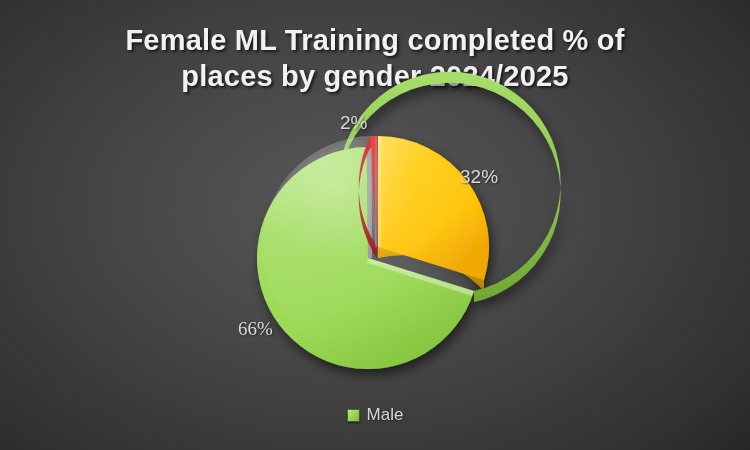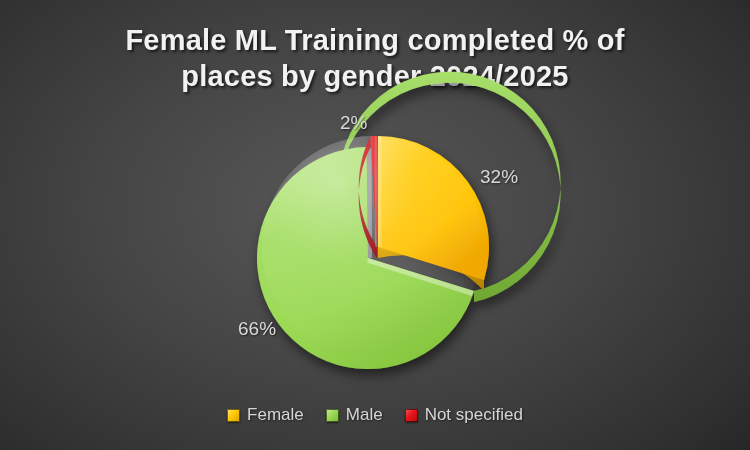--- a/index.html
+++ b/index.html
@@ -62,22 +62,22 @@
   
   .data-label {
     position: absolute;
     color: #d9d9d9;
     font-size: 19px;
     font-weight: normal;
     text-shadow: 1px 1px 2px rgba(0,0,0,0.55);
     white-space: nowrap;
   }
   #label-not-specified { left: 340px; top: 112px; }
-  #label-female        { left: 480px; top: 166px; }
-  #label-male          { left: 238px; top: 318px; }
+  #label-female        { left: 460px; top: 166px; }
+  #label-male          { left: 238px; top: 318px; font-family: Liberation Serif, serif; }
 
   
   #legend {
     position: absolute;
     left: 0;
     top: 405px;
     width: 750px;
     display: flex;
     justify-content: center;
     align-items: center;
@@ -191,29 +191,21 @@
       </g>
     </svg>
 
     <div class="data-label" id="label-not-specified">2%</div>
     <div class="data-label" id="label-female">32%</div>
     <div class="data-label" id="label-male">66%</div>
   </div>
 
   <div id="legend">
 
-    <div class="legend-item">
-      <span class="legend-swatch" style="background:linear-gradient(135deg,#FFE372 0%,#FFC907 45%,#D9A000 100%);"></span>
-      <span class="legend-label">Female</span>
-    </div>
 
     <div class="legend-item">
       <span class="legend-swatch" style="background:linear-gradient(135deg,#C7EC96 0%,#9BD954 45%,#77B737 100%);"></span>
       <span class="legend-label">Male</span>
     </div>
 
-    <div class="legend-item">
-      <span class="legend-swatch" style="background:linear-gradient(135deg,#F5565A 0%,#E8141A 45%,#B00B0F 100%);"></span>
-      <span class="legend-label">Not specified</span>
-    </div>
 
   </div>
 </div>
 
 </body></html>

